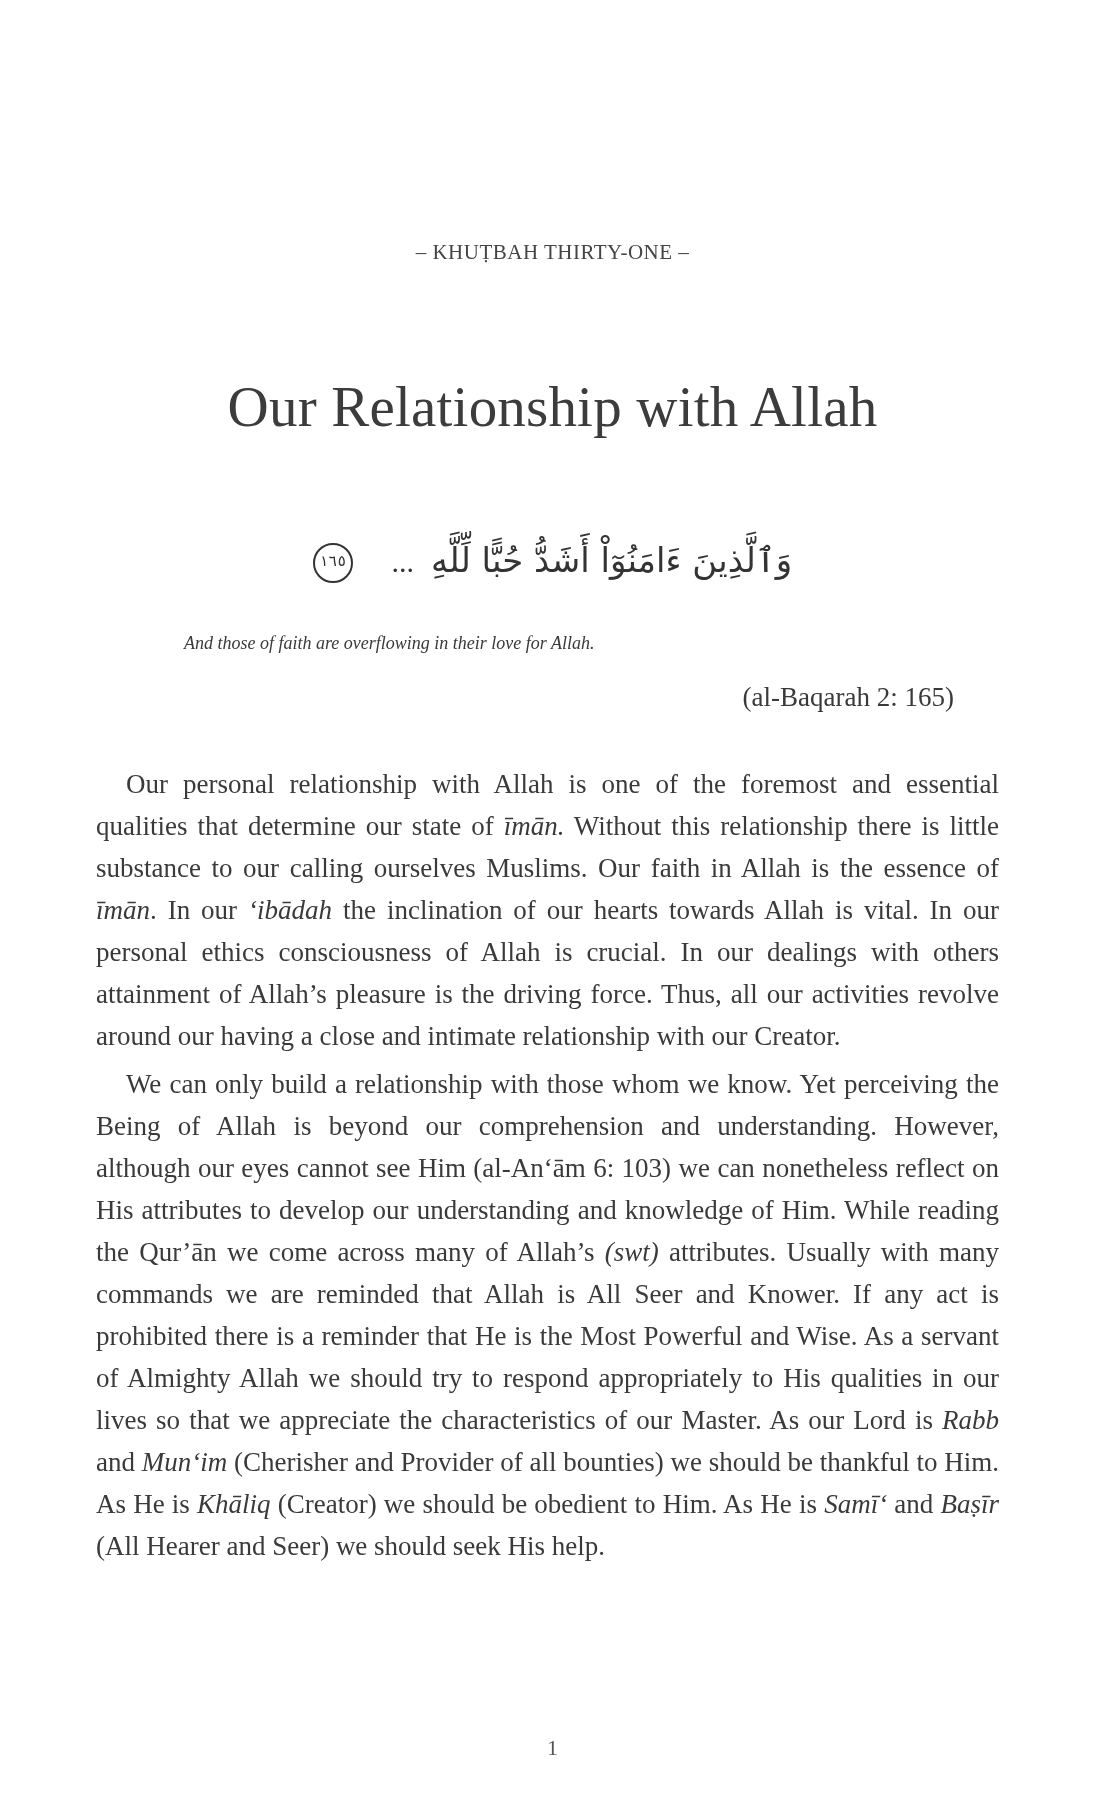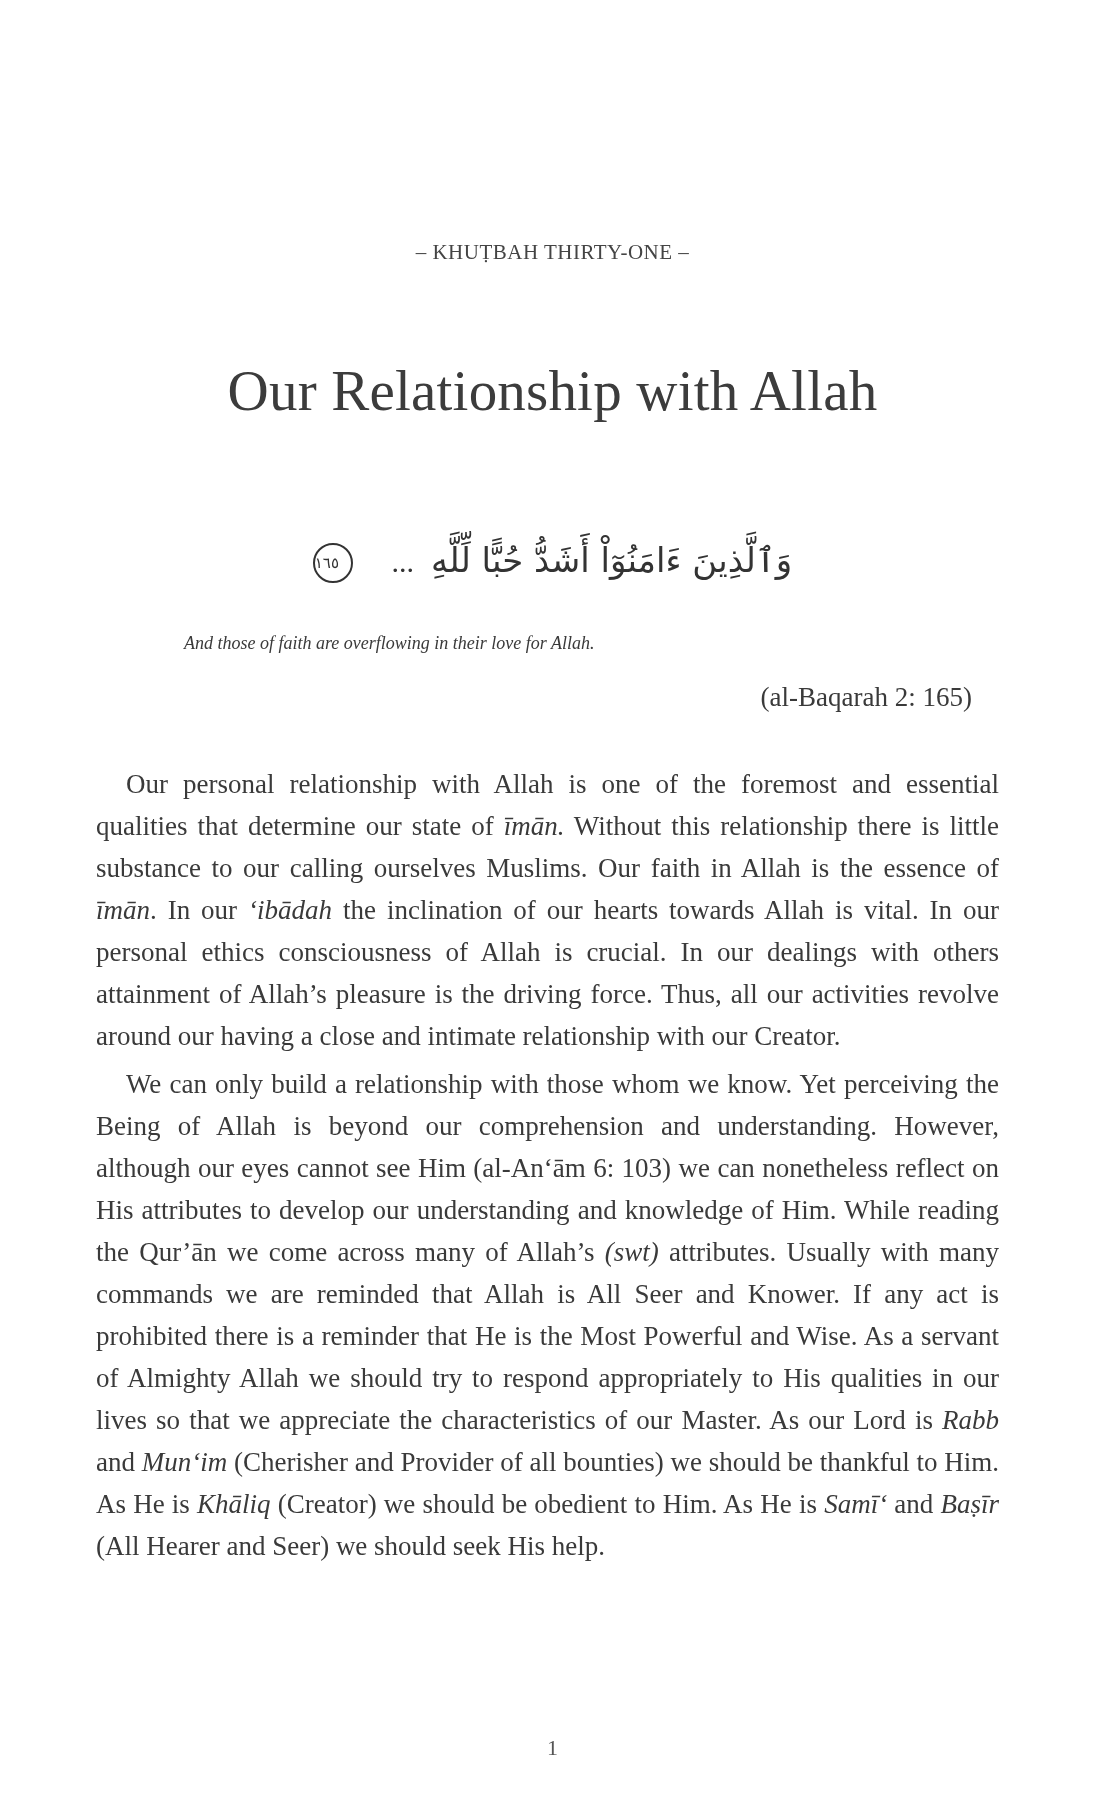--- a/index.html
+++ b/index.html
@@ -30,21 +30,21 @@
       color: #444;
     }
     .chapter-title {
       position: absolute;
       top: 358px;
       left: 0; right: 0;
       text-align: center;
       font-size: 57px;
       font-weight: normal;
       color: #3c3c3c;
-      margin: 0;
+      margin: 16px;
       letter-spacing: 0.2px;
     }
     .arabic-verse {
       position: absolute;
       top: 540px;
       left: 0; right: 0;
       text-align: center;
       font-family: "DejaVu Sans", sans-serif;
       font-size: 34px;
       color: #333;
@@ -56,37 +56,37 @@
       margin: 0 6px;
     }
     .verse-marker {
       display: inline-block;
       width: 36px;
       height: 36px;
       border: 2.5px double #333;
       border-radius: 50%;
       font-size: 15px;
       line-height: 36px;
-      text-align: left;
+      text-align: center;
       vertical-align: middle;
       margin-right: 22px;
-      font-family: Liberation Sans, sans-serif;
+      font-family: Liberation Mono, monospace;
     }
     .translation {
       position: absolute;
       top: 633px;
       left: 184px;
       font-style: italic;
       font-size: 18px;
       color: #3a3a3a;
     }
     .citation {
       position: absolute;
       top: 682px;
-      right: 133px;
+      right: 151px;
       font-size: 27px;
       color: #3a3a3a;
     }
     .body-text {
       position: absolute;
       top: 757px;
       left: 90px;
       width: 915px;
       font-size: 27px;
       line-height: 42px;

